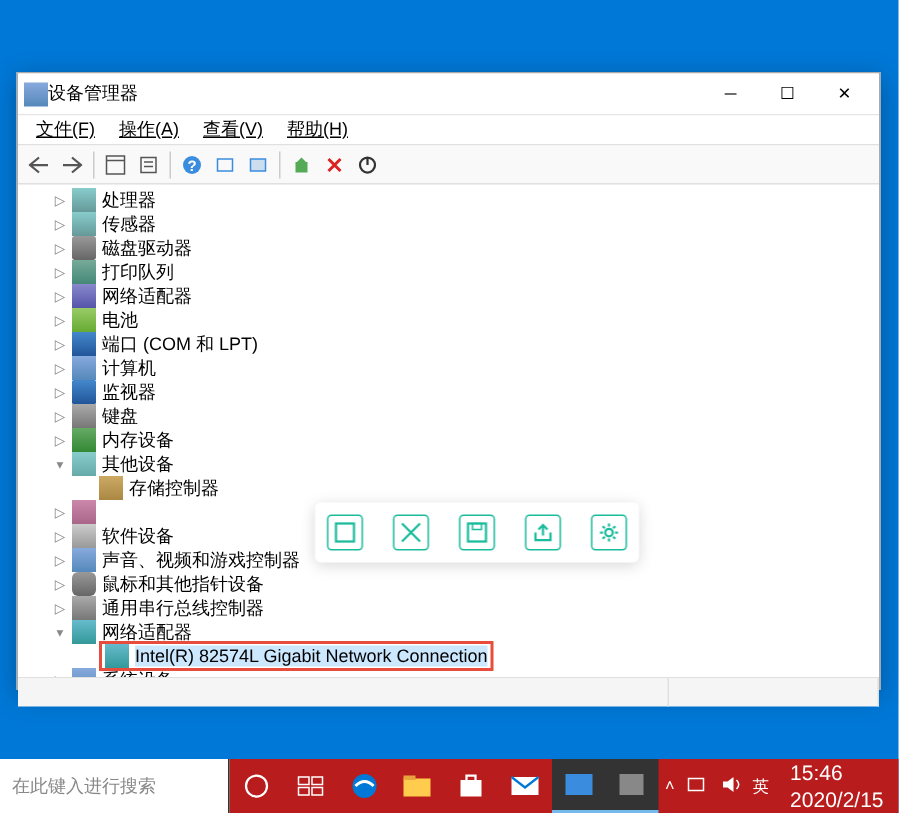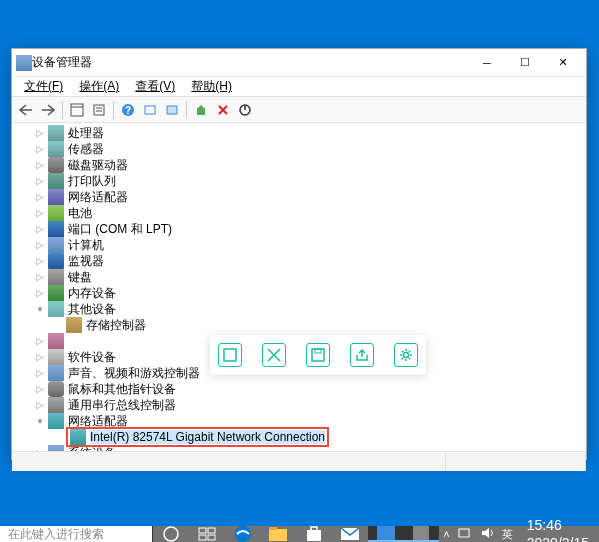--- a/index.html
+++ b/index.html
@@ -43,21 +43,21 @@
 
 .tree-area::-webkit-scrollbar { width: 16px; }
 .tree-area::-webkit-scrollbar-track { background: #f0f0f0; }
 .tree-area::-webkit-scrollbar-thumb { background: #c0c0c0; }
 
 
 .float-toolbar { position: absolute; left: 210px; top: 335px; background: #fff; border-radius: 4px; box-shadow: 0 2px 10px rgba(0,0,0,0.15); display: flex; padding: 8px; gap: 20px; z-index: 10; }
 .float-btn { width: 24px; height: 24px; border: 1.5px solid #1abc9c; border-radius: 3px; display: flex; align-items: center; justify-content: center; cursor: pointer; color: #1abc9c; }
 
 
-.taskbar { position: absolute; bottom: 0; left: 0; right: 0; height: 16px; background: #737373; display: flex; align-items: stretch; color: #fff; }
+.taskbar { position: absolute; bottom: 0; left: 0; right: 0; height: 36px; background: #b91c1c; display: flex; align-items: stretch; color: #fff; }
 .search-box { width: 185px; background: #fff; color: #888; display: flex; align-items: center; padding: 0 8px; font-size: 12px; border-right: 1px solid #333; }
 .task-btn { width: 44px; display: flex; align-items: center; justify-content: center; cursor: pointer; }
 .task-btn.active { border-bottom: 2px solid #76b9ed; background: #333; }
 .task-spacer { flex: 1; }
 .tray { display: flex; align-items: center; padding: 0 4px; gap: 8px; font-size: 11px; }
 .tray-icon { cursor: pointer; }
 .clock { font-size: 14px; line-height: 1.3; padding: 0 6px; }
 
 
 .ic-cpu { background: linear-gradient(#8cc, #699); }

